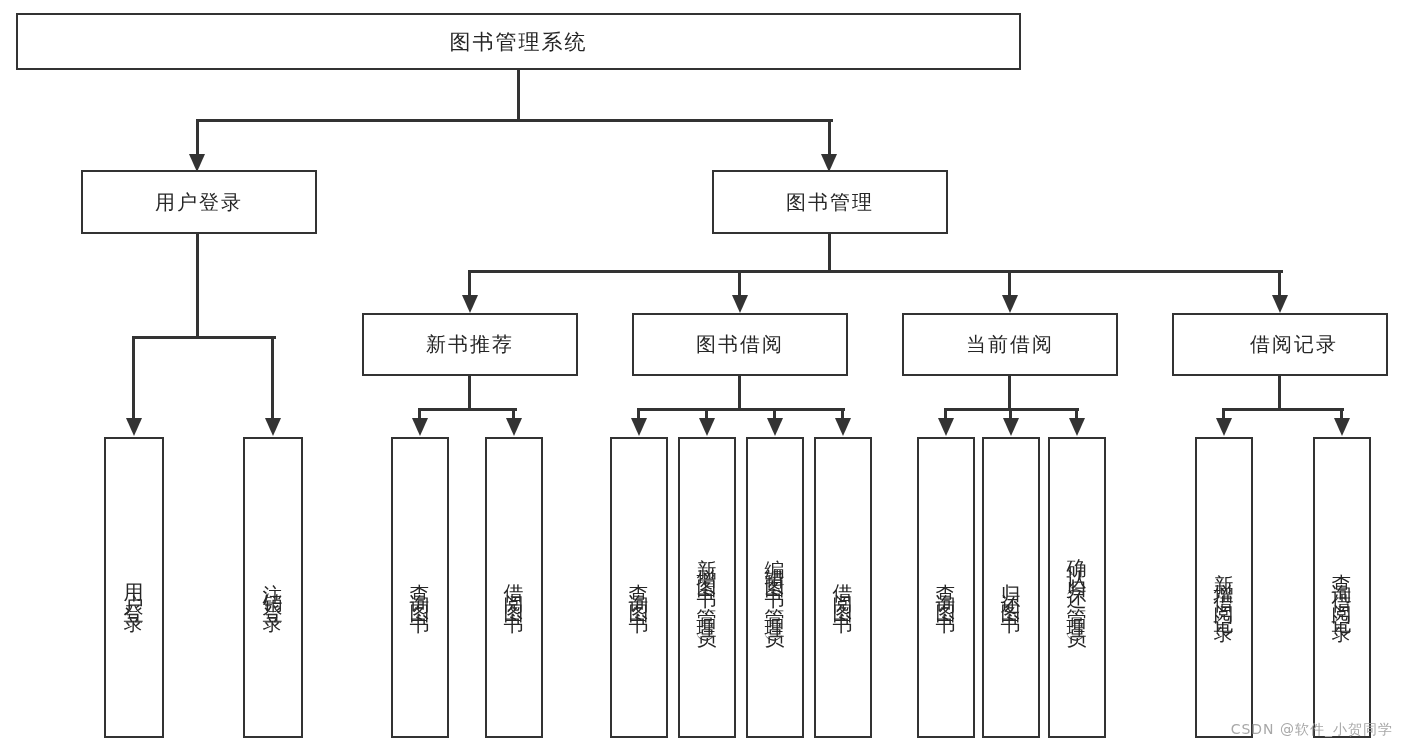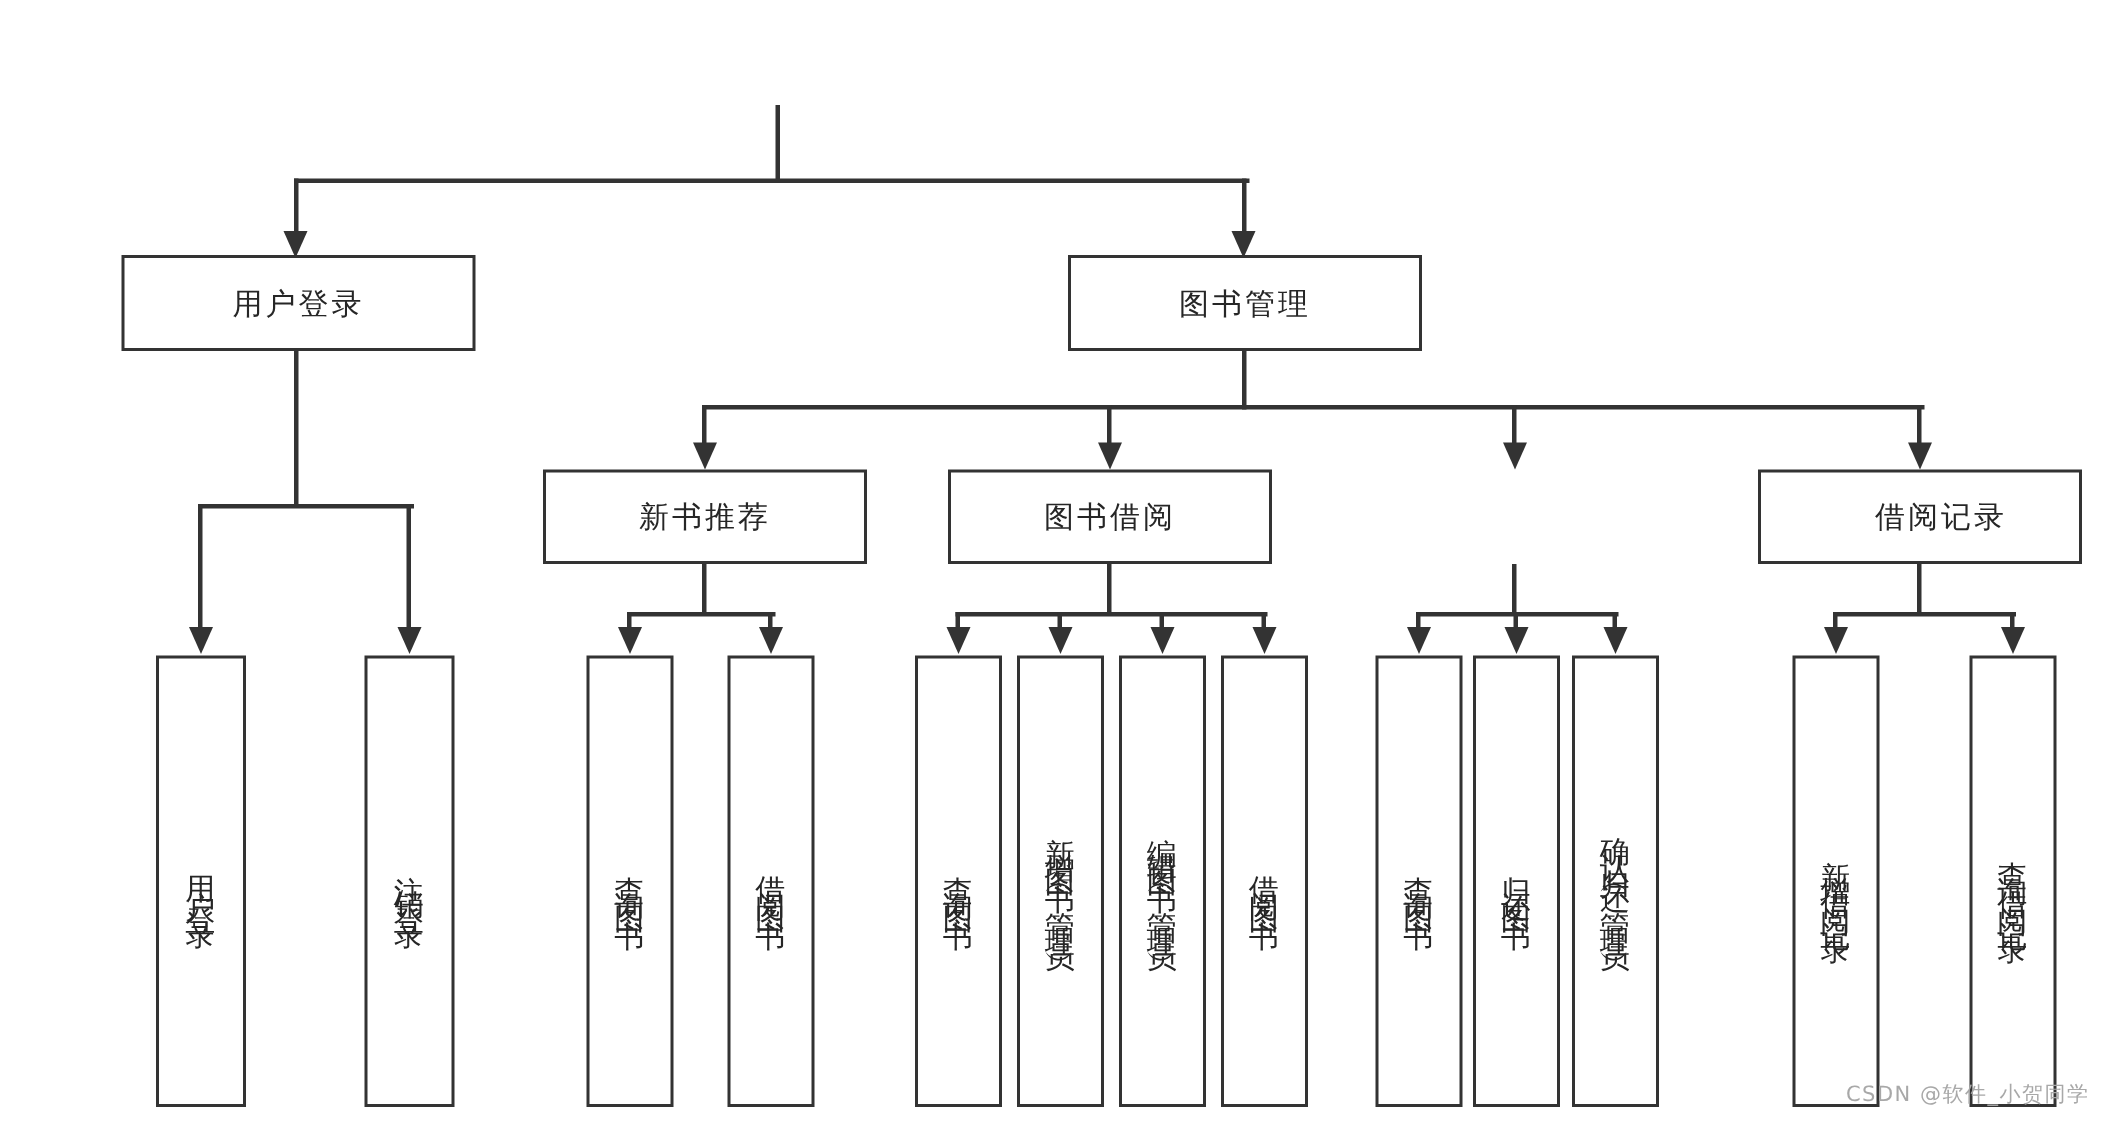--- a/index.html
+++ b/index.html
@@ -51,20 +51,23 @@
     color: var(--wm, #a8a8a8);
     z-index: 5;
     white-space: nowrap;
   }
 </style>
 </head>
 <body>
 
 <div id="stage">
   <div class="watermark">CSDN @软件_小贺同学</div>
+<div class="node h root" style="left: 16px; top: 13px; width: 1005px; height: 57px;">
+      <span>图书管理系统</span>
+    </div>
     <div class="node h" style="left: 81px; top: 170px; width: 236px; height: 64px;">
       <span>用户登录</span>
     </div>
     <div class="node v" style="left: 104px; top: 437px; width: 60px; height: 301px;">
       <span>用户登录</span>
     </div>
     <div class="node v" style="left: 243px; top: 437px; width: 60px; height: 301px;">
       <span>注销登录</span>
     </div>
     <div class="node h" style="left: 362px; top: 313px; width: 216px; height: 63px;">
@@ -86,20 +89,23 @@
       <span>查询图书</span>
     </div>
     <div class="node v" style="left: 678px; top: 437px; width: 58px; height: 301px;">
       <span>新增图书（管理员）</span>
     </div>
     <div class="node v" style="left: 746px; top: 437px; width: 58px; height: 301px;">
       <span>编辑图书（管理员）</span>
     </div>
     <div class="node v" style="left: 814px; top: 437px; width: 58px; height: 301px;">
       <span>借阅图书</span>
+    </div>
+    <div class="node h" style="left: 902px; top: 313px; width: 216px; height: 63px;">
+      <span>当前借阅</span>
     </div>
     <div class="node v" style="left: 917px; top: 437px; width: 58px; height: 301px;">
       <span>查询图书</span>
     </div>
     <div class="node v" style="left: 982px; top: 437px; width: 58px; height: 301px;">
       <span>归还图书</span>
     </div>
     <div class="node v" style="left: 1048px; top: 437px; width: 58px; height: 301px;">
       <span>确认归还（管理员）</span>
     </div>

